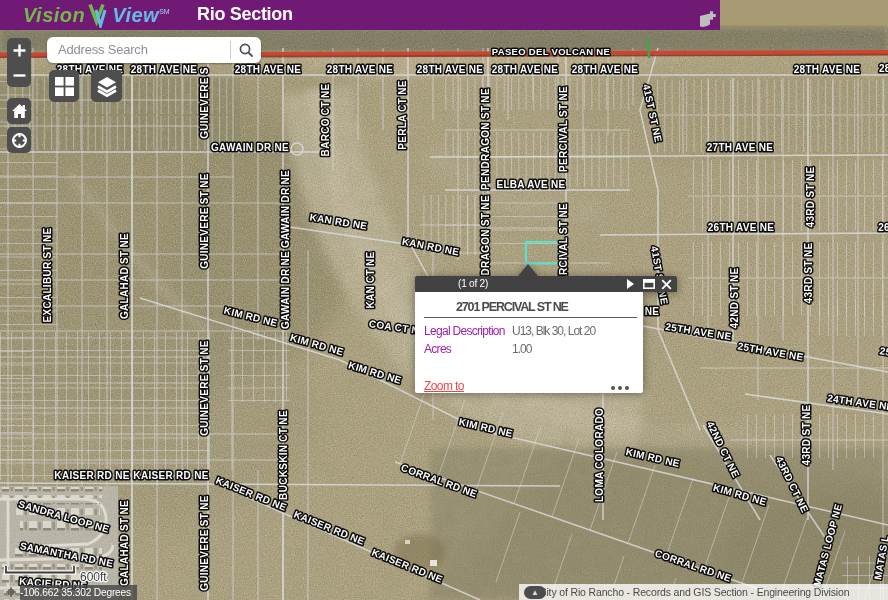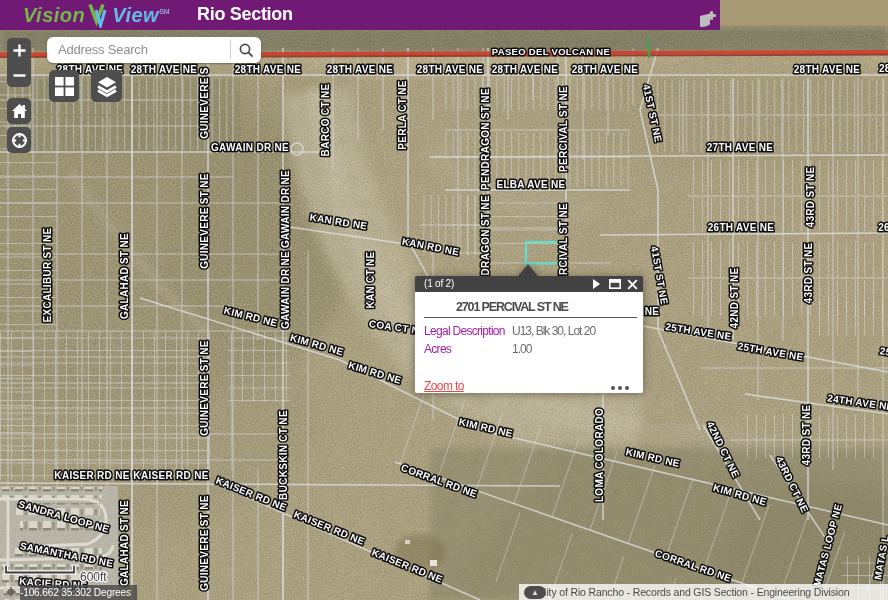--- a/index.html
+++ b/index.html
@@ -19,21 +19,21 @@
 #zoomb{position:absolute;left:7px;top:38px;width:24px;height:49px;z-index:15;background:#4e4e4e;border-radius:5px;}
 #zin{position:absolute;left:0;top:0;width:24px;height:24px;}
 #zout{position:absolute;left:0;top:25px;width:24px;height:24px;}
 .glyph{position:absolute;left:0;top:0;width:100%;height:100%;display:flex;align-items:center;justify-content:center;}
 #homeb{left:7px;top:98px;width:24px;height:26px;}
 #locb{left:7px;top:127px;width:24px;height:26px;}
 #gridb{left:49px;top:70px;width:30px;height:32px;}
 #layerb{left:91px;top:70px;width:31px;height:32px;}
 #popup{position:absolute;left:415px;top:276px;width:228px;height:117px;z-index:18;filter:drop-shadow(0 1px 4px rgba(0,0,0,.4));}
 #parrow{position:absolute;left:103px;top:-12px;width:0;height:0;border-left:10.5px solid transparent;border-right:10.5px solid transparent;border-bottom:12px solid #424242;}
-#phead{position:absolute;left:0;top:0;width:228px;height:16px;background:#424242;border-radius:2px 2px 0 0;color:#fff;font-size:10px;line-height:16px;letter-spacing:-0.2px;}
+#phead{position:absolute;left:0;top:0;width:228px;height:16px;background:#424242;border-radius:2px 2px 0 0;color:#fff;font-size:10px;line-height:16px;letter-spacing:-0.2px;padding-left:34px;}
 #phead .n{margin-left:9px;}
 #pbody{position:absolute;left:0;top:16px;width:228px;height:101px;background:#fff;border-radius:0 0 2px 2px;}
 #ptitle{position:absolute;left:9px;top:8px;font-size:12.5px;font-weight:bold;color:#4a4a4a;letter-spacing:-1.15px;margin-left:32px;}
 #phr{position:absolute;left:9px;top:24.5px;width:213px;height:1px;background:#585858;}
 .prow{position:absolute;left:9px;font-size:12px;color:#a21caf;letter-spacing:-0.7px;}
 .pval{position:absolute;left:97px;font-size:12px;color:#6b6b6b;letter-spacing:-1px;}
 #pzoom{position:absolute;left:9px;top:87px;font-size:12px;color:#ef4444;text-decoration:underline;letter-spacing:-0.6px;}
 #pdots{position:absolute;right:14px;top:94px;display:flex;gap:3px;}
 #pdots i{width:4px;height:4px;border-radius:50%;background:#525252;}
 #coords{position:absolute;left:20px;top:585px;width:117px;height:15px;background:rgba(68,68,68,0.78);color:#fff;font-size:10.2px;letter-spacing:-0.2px;line-height:15px;text-align:left;z-index:12;}

